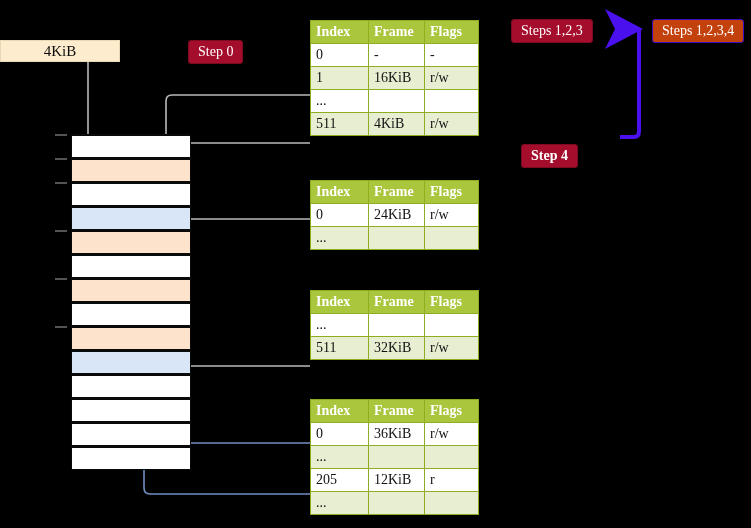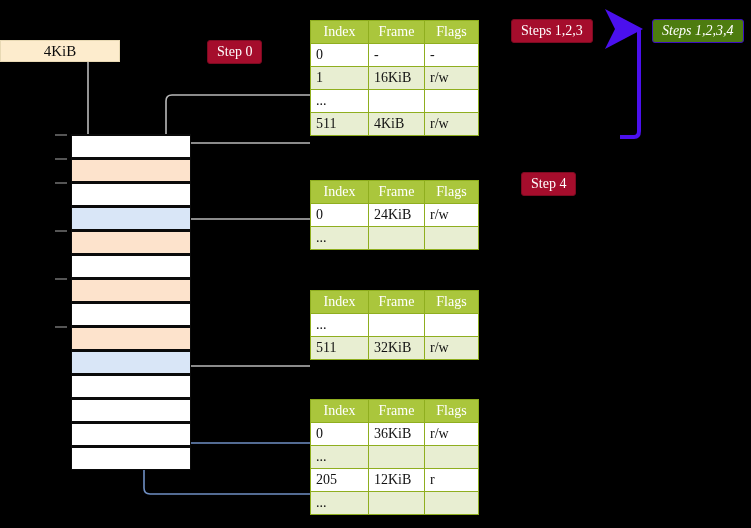--- a/index.html
+++ b/index.html
@@ -17,21 +17,21 @@
     position: absolute;
     color: #ffffff;
     font-size: 14px;
     font-family: "Liberation Serif", "DejaVu Serif", serif;
     padding: 3px 9px 4px 9px;
     border-radius: 3px;
     white-space: nowrap;
     line-height: 1.1;
   }
   .badge-red { background: #a50d2c; border: 1px solid #7d0a21; }
-  .badge-blue { background: #4d7c0f; border: 1px solid #3a0cc0; font-style: italic; }
+  .badge-blue { background: #c2410c; border: 1px solid #3a0cc0; }
 
   
   .kib-box {
     position: absolute;
     background: #fdeccd;
     border: 1px solid #e8d9b4;
     color: #0c0c0c;
     font-size: 15px;
     text-align: center;
     line-height: 20px;
@@ -53,24 +53,23 @@
     height: 23px;
     text-align: left;
     font-weight: normal;
     vertical-align: middle;
     overflow: hidden;
     white-space: nowrap;
   }
   .ptable thead th {
     background: #aac63c;
     color: #ffffff;
-    font-weight: normal;
+    font-weight: bold;
     border-color: #8fae1f;
     font-size: 14px;
-    text-align: center;
   }
   .ptable tr.alt td { background: #e8eed2; }
   .ptable tr.plain td { background: #ffffff; }
   .ptable td.hl { background: #fbfbb8; }
   .col-index { width: 58px; }
   .col-frame { width: 56px; }
   .col-flags { width: 54px; }
 
   
   .memcol { position: absolute; }
@@ -150,24 +149,24 @@
     <g stroke="#4b10ee" stroke-width="4" fill="none">
       <path d="M 620 137 L 634 137 Q 639 137 639 131 L 639 29" marker-end="url(#apurple)"></path>
     </g>
   </svg>
 
   <div class="kib-box" id="kib-box" style="left: 0px; top: 40px; width: 120px; height: 22px; background: rgb(253, 236, 205);">
     <span>4KiB</span>
   </div>
 
   <div id="badges-host">
-      <div class="badge badge-red" style="left: 188px; top: 40px; margin-left: 19px;"><span>Step 0</span></div>
+      <div class="badge badge-red" style="left: 188px; top: 40px;"><span>Step 0</span></div>
       <div class="badge badge-red" style="left: 511px; top: 19px; text-align: center;"><span>Steps 1,2,3</span></div>
       <div class="badge badge-blue" style="left: 652px; top: 19px;"><span>Steps 1,2,3,4</span></div>
-      <div class="badge badge-red" style="left: 521px; top: 172px;"><span>Step 4</span></div>
+      <div class="badge badge-red" style="left: 521px; top: 144px; font-weight: bold;"><span>Step 4</span></div>
     </div>
 
   <div class="memcol" id="memcol" style="left: 71px; top: 134px; width: 120px; height: 336px;">
       <div class="memrow" style="top: 0px;"></div>
       <div class="tick" style="left: -16px; top: 0px;"></div>
       <div class="memrow orange" style="top: 24px;"></div>
       <div class="tick" style="left: -16px; top: 24px;"></div>
       <div class="memrow" style="top: 48px;"></div>
       <div class="tick" style="left: -16px; top: 48px;"></div>
       <div class="memrow bluefill" style="top: 72px;"></div>

